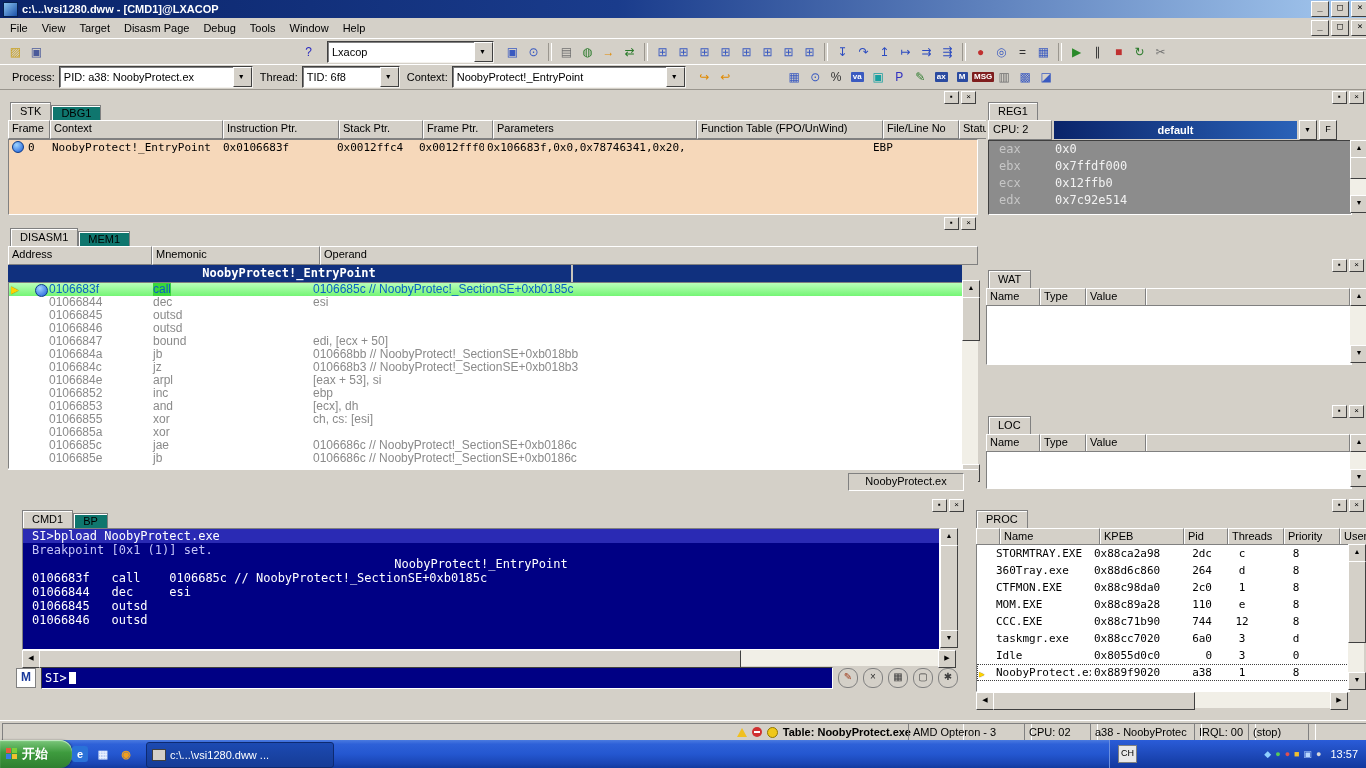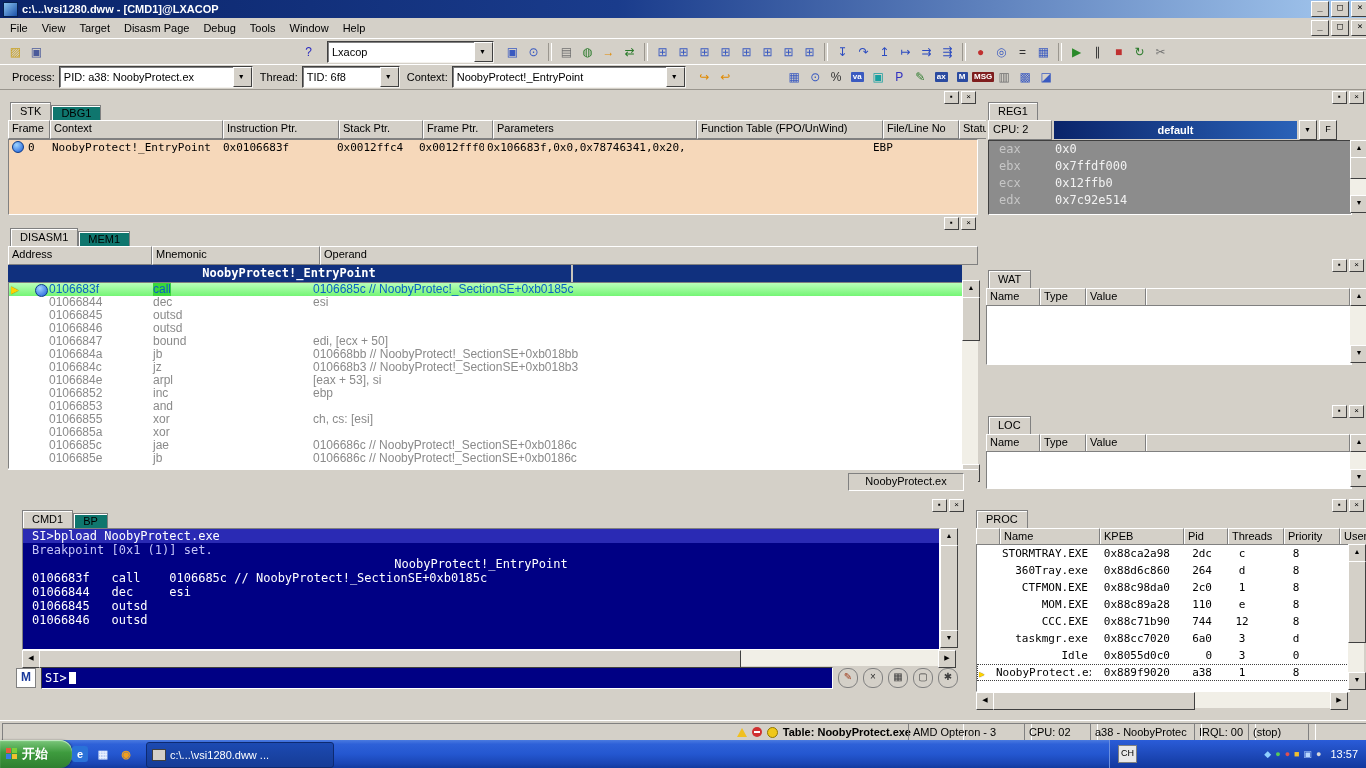--- a/index.html
+++ b/index.html
@@ -115,21 +115,21 @@
     color:#fff;font-family:"DejaVu Sans Mono",monospace;font-size:12px;display:flex;align-items:center;padding:0 3px;}
   .caret{width:7px;height:12px;background:#fff;margin-left:2px;}
   .cmd-btns{display:flex;gap:5px;flex-shrink:0;}
   .cmd-btn{width:18px;height:18px;border-radius:9px;background:#d4d0c8;border:1px solid #808080;
     font-size:10px;line-height:16px;text-align:center;}
 
   
   .proc-body{background:#fff;border:1px solid;border-color:#808080 #fff #fff #808080;overflow:hidden;}
   .proc-row{display:flex;height:17px;line-height:17px;font-size:11px;position:relative;}
   .proc-row .pgutter{width:16px;flex-shrink:0;position:relative;}
-  .proc-row .cell{padding:0 3px;overflow:hidden;white-space:nowrap;flex-shrink:0;text-align:right;}
+  .proc-row .cell{padding:0 3px;overflow:hidden;white-space:nowrap;flex-shrink:0;}
   .proc-row .cell.num{text-align:right;}
   .proc-row .cell.ctr{text-align:center;}
   .proc-row.current{outline:1px dotted #404040;outline-offset:-1px;}
   .cur-arrow.small{font-size:9px;top:2px;}
 
   
   .reg-ctrl{position:absolute;display:flex;align-items:center;gap:2px;}
   .cpu-box{width:54px;height:18px;background:#d4d0c8;border:1px solid;border-color:#fff #808080 #808080 #fff;
     line-height:16px;padding:0 4px;}
   .bank-bar{flex:1;height:18px;background:linear-gradient(90deg,#0a246a,#2a62b8);color:#fff;
@@ -517,20 +517,21 @@
           <span class="bpcol"></span>
           <span class="addr">01066852</span>
           <span class="mn"><span class="mn-in">inc</span></span>
           <span class="op">ebp</span>
         </div>
         <div class="dis-row">
           <span class="gutter"></span>
           <span class="bpcol"></span>
           <span class="addr">01066853</span>
           <span class="mn"><span class="mn-in">and</span></span>
+          <span class="op">[ecx], dh</span>
         </div>
         <div class="dis-row">
           <span class="gutter"></span>
           <span class="bpcol"></span>
           <span class="addr">01066855</span>
           <span class="mn"><span class="mn-in">xor</span></span>
           <span class="op">ch, cs: [esi]</span>
         </div>
         <div class="dis-row">
           <span class="gutter"></span>

